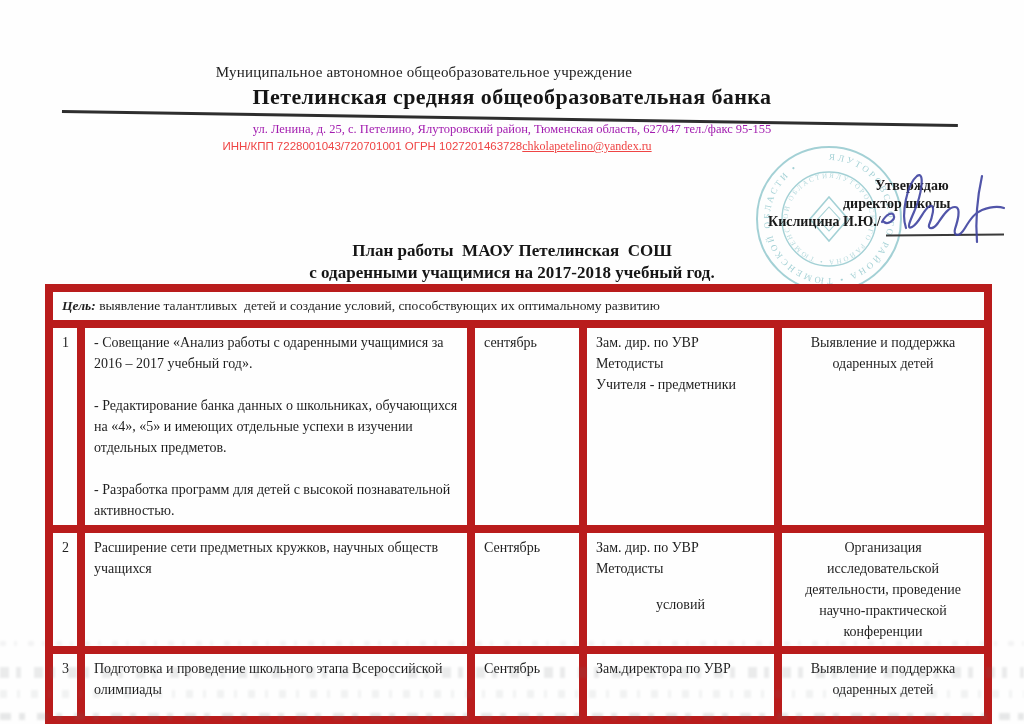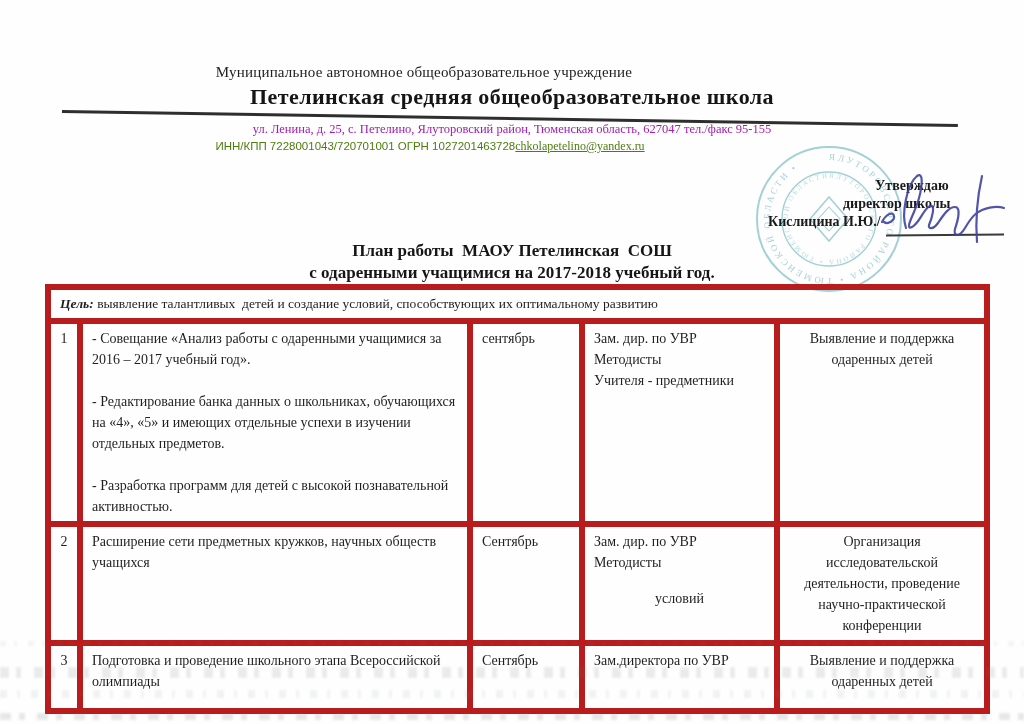--- a/index.html
+++ b/index.html
@@ -9,43 +9,43 @@
   }
   
   .org-type{position:absolute;top:64px;left:0;width:848px;text-align:center;
     font-size:15px;letter-spacing:.2px;color:#222;}
   .school-name{position:absolute;top:84px;left:0;width:1024px;text-align:center;
     font-size:22px;font-weight:bold;letter-spacing:.4px;color:#151515;}
   .header-rule{position:absolute;left:62px;top:110px;width:896px;height:3px;
     background:#2e2e2e;transform:rotate(0.9deg);transform-origin:left top;}
   .address-line{position:absolute;top:122px;left:0;width:1024px;text-align:center;
     font-size:12.5px;color:#a21caf;}
-  .requisites-line{position:absolute;top:139px;left:0;width:860px;text-align:center;
-    font-size:12px;color:#4d7c0f;}
+  .requisites-line{position:absolute;top:139px;left:7px;width:860px;text-align:center;
+    font-size:12px;color:#ef4444;}
   .requisites-line .sans{font-family:"Liberation Sans", sans-serif;font-size:11.5px;}
   .email{text-decoration:underline;}
   
   .stamp{position:absolute;left:751px;top:141px;width:156px;height:156px;
     opacity:.55;filter:blur(.5px);pointer-events:none;}
   
   .approve-line{position:absolute;font-weight:bold;font-size:14px;color:#1a1a1a;white-space:nowrap;}
   .approve-1{left:875px;top:178px;}
   .approve-2{left:843px;top:196px;}
   .approve-3{left:768px;top:214px;}
   .signature{position:absolute;left:876px;top:164px;width:132px;height:86px;pointer-events:none;}
   .sig-underline{position:absolute;left:886px;top:234px;width:118px;height:2px;
     background:#3a3a3a;transform:rotate(-0.6deg);}
   
   .doc-title{position:absolute;top:240px;left:0;width:1024px;text-align:center;
     font-size:17px;font-weight:bold;line-height:22px;color:#161616;}
   .doc-title div{white-space:pre-wrap;}
   
   .plan-table{position:absolute;left:45px;top:284px;width:939px;
     border-collapse:collapse;table-layout:fixed;font-size:14px;color:#1f1f1f;}
-  .plan-table td{border:6px solid #b91c1c;vertical-align:top;padding:4px 9px;line-height:1.5;}
+  .plan-table td{border:8px solid #b91c1c;vertical-align:top;padding:4px 9px;line-height:1.5;}
   .goal-cell{font-size:13.5px;padding:2px 8px 3px;}
   .goal-label{font-weight:bold;font-style:italic;}
   .goal-text{white-space:pre-wrap;}
   .num-cell{text-align:center;padding-top:5px;}
   .activity-cell p{margin:0 0 21px 0;}
   .activity-cell p:last-child{margin-bottom:0;}
   .month-cell{text-align:left;padding-top:6px;}
   .pre{white-space:pre-line;}
   .resp-bottom-1{}
   .resp-bottom-2{margin-top:15px;text-align:center;}
@@ -61,21 +61,21 @@
     background:repeating-linear-gradient(90deg,#7a8085 0 7px,transparent 7px 17px,#7a8085 17px 20px,transparent 20px 31px);}
   .noise-4{top:713px;height:7px;opacity:.15;
     background:repeating-linear-gradient(90deg,#666b70 0 11px,transparent 11px 19px,#666b70 19px 25px,transparent 25px 37px);}
 </style>
 </head>
 <body>
 
 <div class="page">
 
   <div class="org-type">Муниципальное автономное общеобразовательное учреждение</div>
-  <div class="school-name">Петелинская средняя общеобразовательное школа</div>
+  <div class="school-name">Петелинская средняя общеобразовательная банка</div>
   <div class="header-rule"></div>
   <div class="address-line">ул. Ленина, д. 25, с. Петелино, Ялуторовский район, Тюменская область, 627047 тел./факс 95-155</div>
   <div class="requisites-line"><span class="sans">ИНН/КПП 7228001043/720701001 ОГРН 1027201463728</span><span class="email">chkolapetelino@yandex.ru</span></div>
 
   <svg class="stamp" viewBox="0 0 156 156">
     <g fill="none" stroke="#5aacb4" stroke-width="2">
       <circle cx="78" cy="78" r="72"></circle>
       <circle cx="78" cy="78" r="47" stroke-width="1.4"></circle>
     </g>
     <defs>

